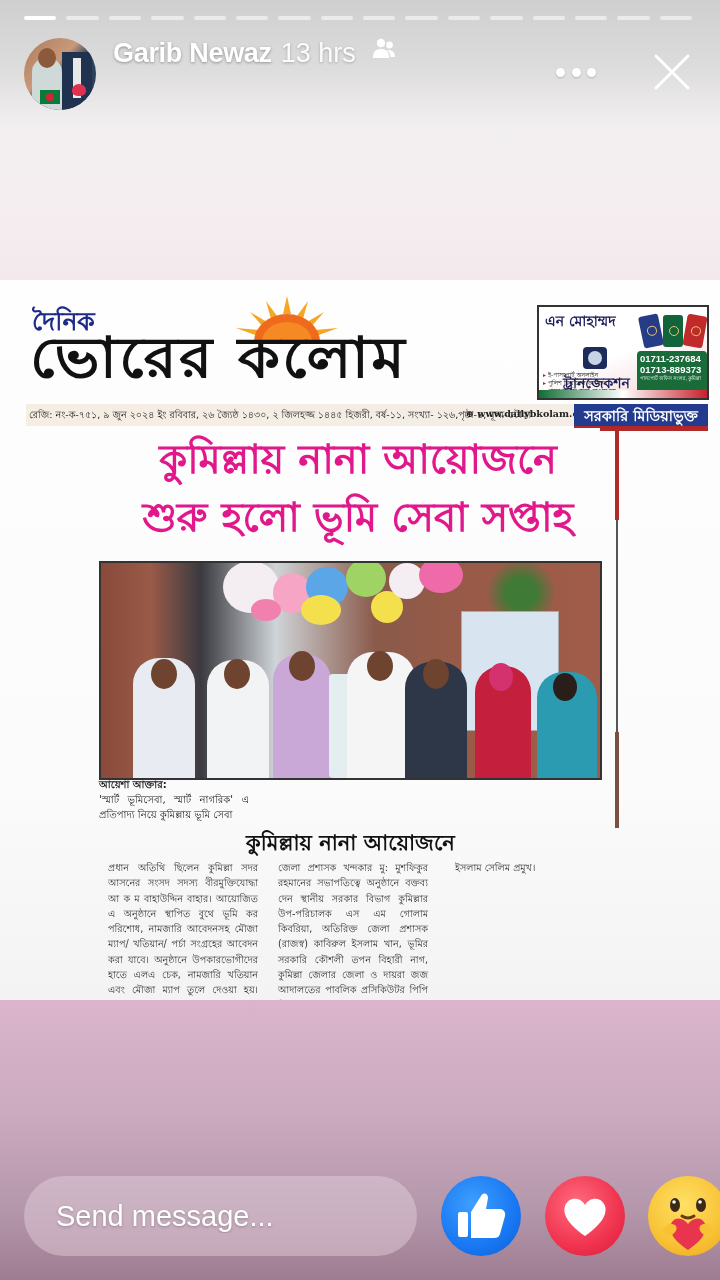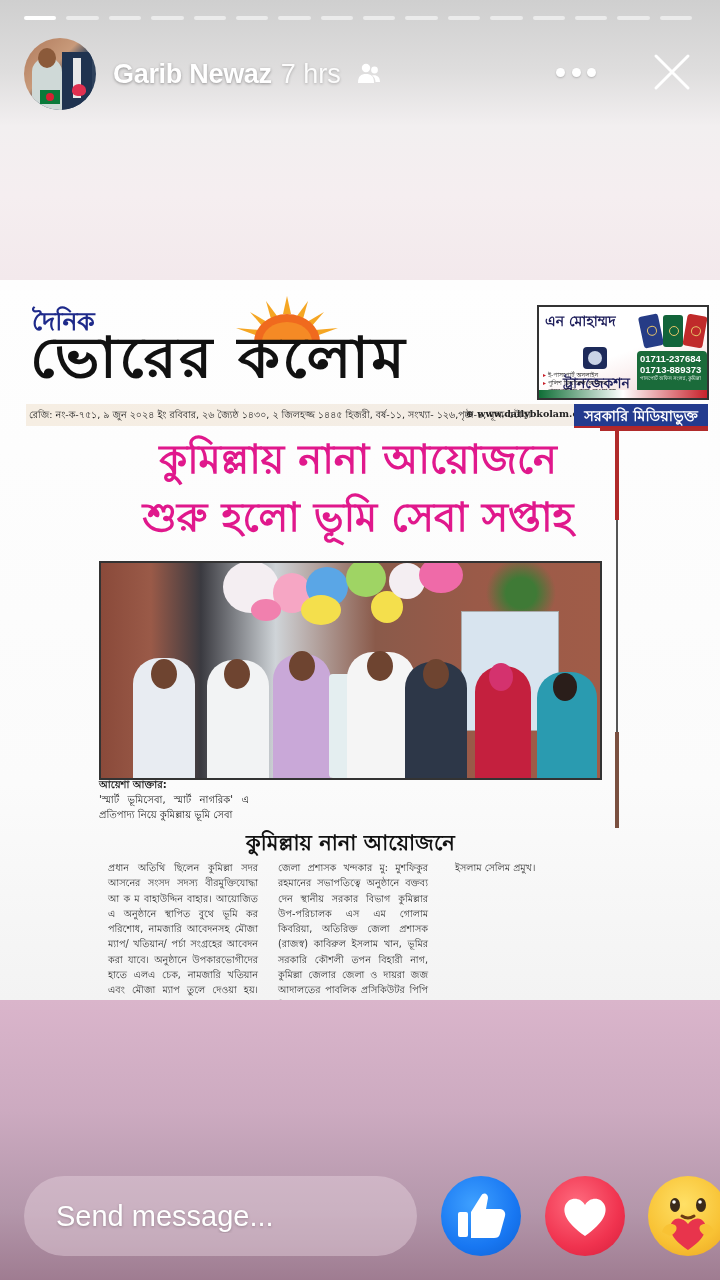--- a/index.html
+++ b/index.html
@@ -19,21 +19,21 @@
   }
   .progress {
     position: absolute; top: 16px; left: 24px; right: 28px; height: 4px;
     display: flex; gap: 10px;
   }
   .progress .seg { flex: 1; height: 4px; border-radius: 2px; background: rgba(255,255,255,0.55); }
   .progress .seg.active { background: #ffffff; }
 
   .header {
     position: absolute; top: 38px; left: 24px; right: 24px; height: 72px;
-    display: flex; align-items: center;
+    display: flex; 
   }
   .avatar {
     width: 72px; height: 72px; border-radius: 50%; overflow: hidden; position: relative;
     background: linear-gradient(135deg, #b07a5c 0%, #c89a7a 40%, #33465f 55%, #263a56 100%);
     flex: none;
   }
   .avatar .p1 { position: absolute; left: 8px; top: 20px; width: 30px; height: 52px; border-radius: 14px 14px 0 0; background: #cfd9d7; }
   .avatar .p1h { position: absolute; left: 14px; top: 10px; width: 18px; height: 20px; border-radius: 50%; background: #8b5a3a; }
   .avatar .p2 { position: absolute; left: 38px; top: 14px; width: 30px; height: 58px; background: #1f3350; }
   .avatar .tie { position: absolute; left: 49px; top: 20px; width: 8px; height: 40px; background: #e8e8e8; }
@@ -191,21 +191,21 @@
 <div class="header">
   <div class="avatar">
     <div class="p1"></div>
     <div class="p1h"></div>
     <div class="p2"></div>
     <div class="tie"></div>
     <div class="flag"></div>
     <div class="heart"></div>
   </div>
   <span class="name">Garib Newaz</span>
-  <span class="time">7 hrs</span>
+  <span class="time">13 hrs</span>
   <span class="audience-icon">
     <svg width="24" height="22" viewBox="0 0 24 22">
       <circle cx="9" cy="5" r="4.2" fill="#fff"></circle>
       <path d="M1 20 C1 13 4 11 9 11 C14 11 17 13 17 20 Z" fill="#fff"></path>
       <circle cx="17.5" cy="7" r="3.4" fill="#fff"></circle>
       <path d="M15 12.5 C19.5 11.5 23 13.5 23 19 L18.5 19 C18.5 16 17.5 14 15 12.5 Z" fill="#fff"></path>
     </svg>
   </span>
   <div class="more-button">
     <span></span>

